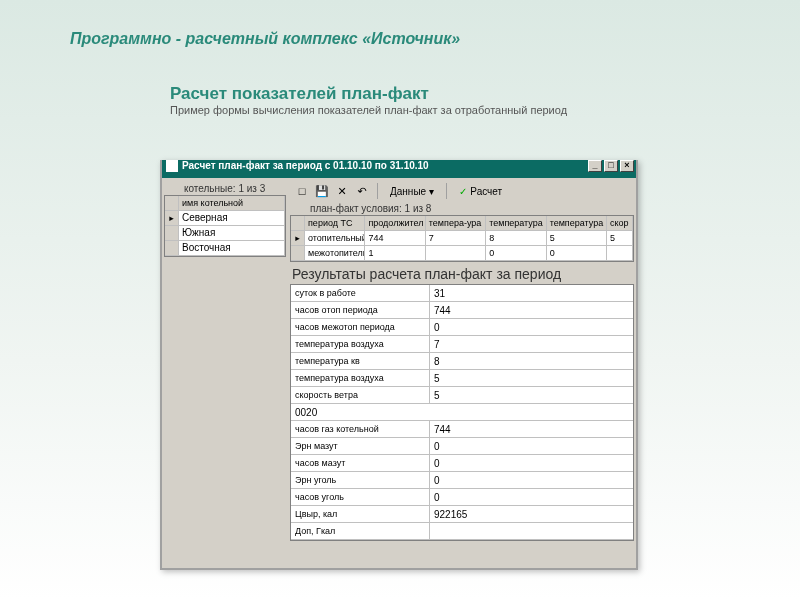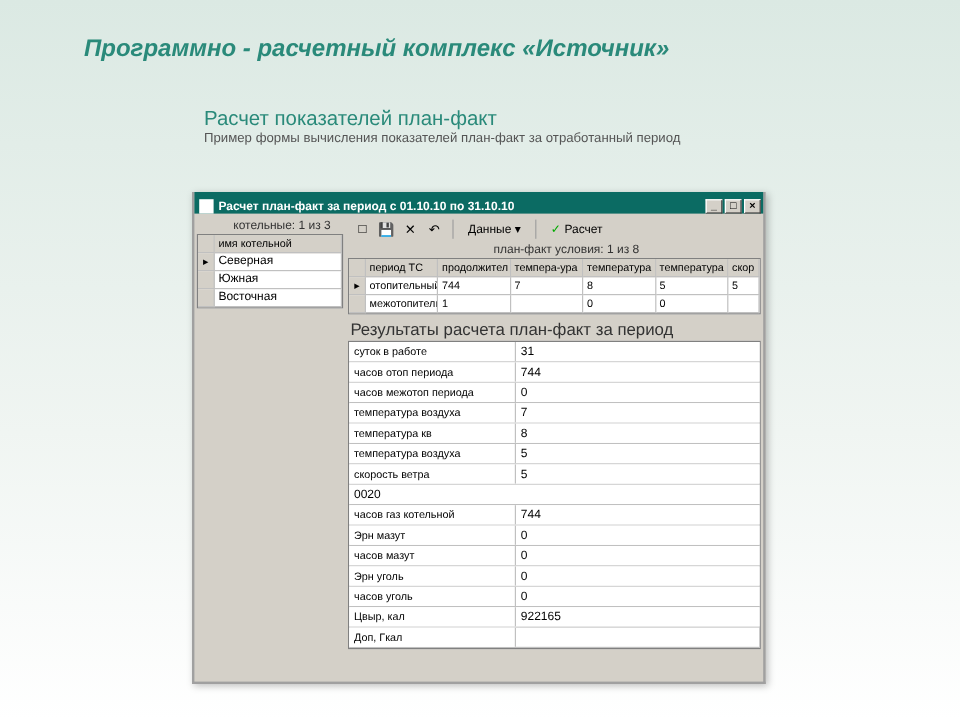--- a/index.html
+++ b/index.html
@@ -7,29 +7,29 @@
     margin: 0;
     width: 800px;
     height: 600px;
     font-family: Tahoma, Arial, sans-serif;
     font-size: 11px;
     background: linear-gradient(to bottom, #dbe9e3 0%, #f0f5f2 60%, #ffffff 100%);
     overflow: hidden;
   }
   .page-title {
     color: #2a8a7a;
-    font-size: 20px;
+    font-size: 16px;
     font-weight: bold;
     font-style: italic;
     padding: 30px 0 0 70px;
   }
   .section-title {
     color: #2a8a7a;
     font-size: 17px;
-    font-weight: normal;
+    font-weight: bold;
     padding: 36px 0 0 170px;
   }
   .section-sub {
     color: #555;
     font-size: 11px;
     padding: 0 0 6px 170px;
   }
   .window {
     position: absolute;
     left: 160px;
@@ -39,21 +39,21 @@
     border: 2px solid #a0a0a0;
     border-top: none;
     background: #d4d0c8;
     box-shadow: 2px 2px 6px rgba(0,0,0,0.25);
   }
   .titlebar {
     height: 18px;
     background: #0b6b63;
     color: #fff;
     display: flex;
-    align-items: flex-end;
+    align-items: flex-start;
     padding: 0 2px 0 4px;
     font-size: 10px;
     font-weight: bold;
   }
   .titlebar .icon { width: 12px; height: 12px; background: #fff; margin-right: 4px; }
   .titlebar .title { flex: 1; white-space: nowrap; overflow: hidden; }
   .titlebar .btns { display: flex; gap: 2px; }
   .winbtn {
     width: 14px; height: 12px;
     background: #d4d0c8;
@@ -112,21 +112,20 @@
     height: 18px;
     padding: 0 4px;
     border: 1px solid transparent;
     cursor: pointer;
     gap: 3px;
     font-size: 10px;
   }
   .tsep { width: 1px; height: 16px; background: #a0a0a0; margin: 0 3px; }
   .subhdr {
     font-size: 10px;
-    text-align: center;
     padding: 1px 0 1px 20px;
     color: #333;
   }
   .grid2 .hcell, .grid2 .cell { flex: 1; font-size: 9px; }
   .section-label {
     font-size: 14px;
     color: #333;
     padding: 4px 0 2px 2px;
   }
   .fields {

